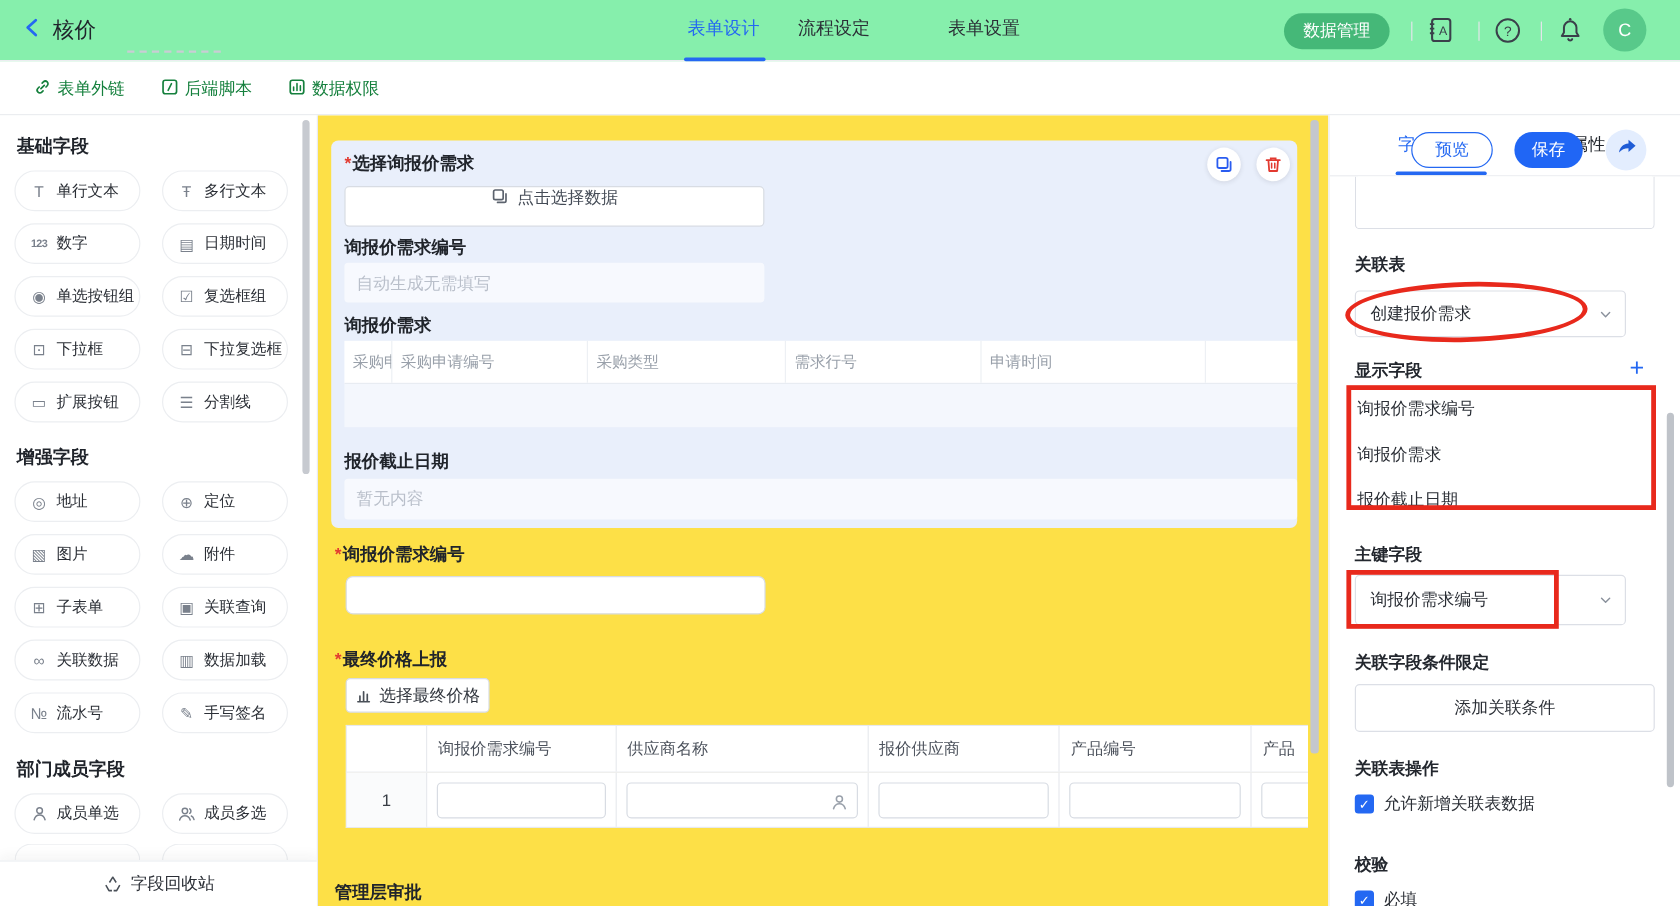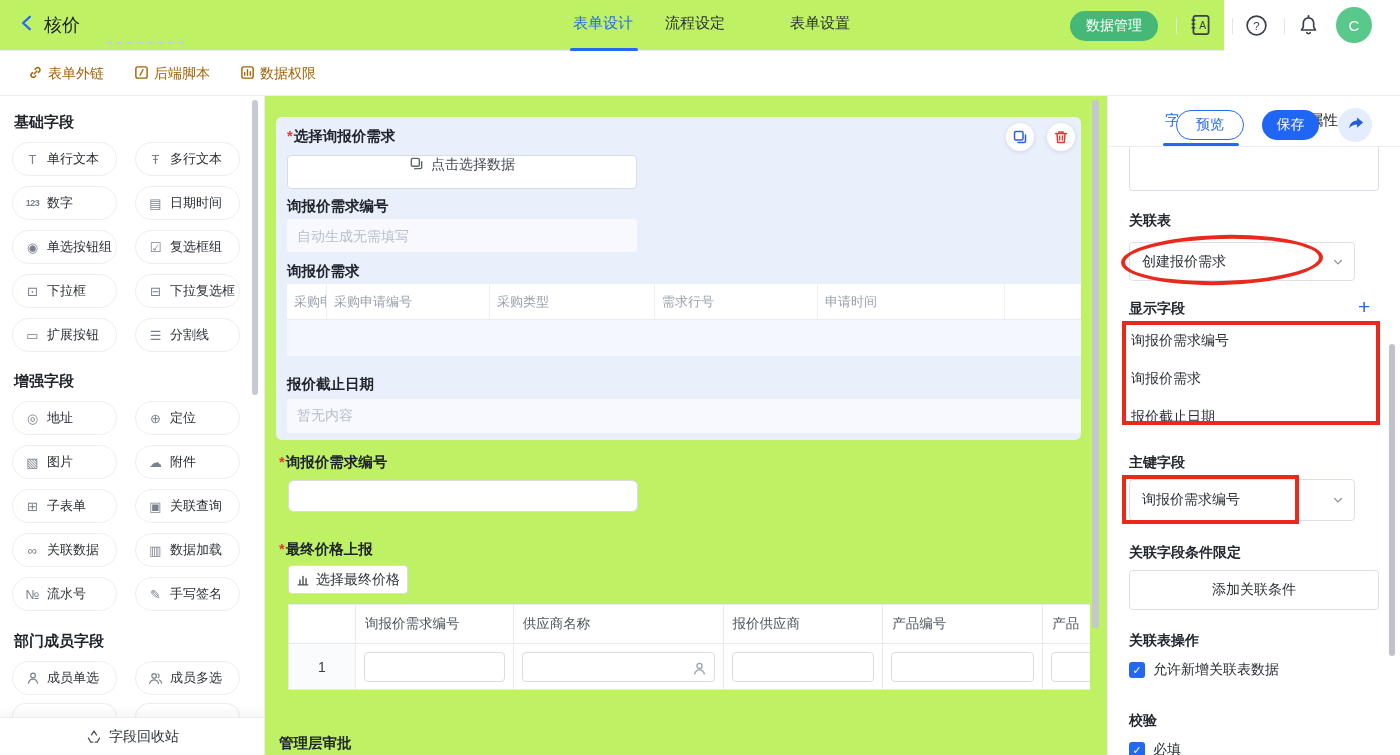--- a/index.html
+++ b/index.html
@@ -1,37 +1,37 @@
 <!DOCTYPE html>
 <html><head>
 <meta charset="utf-8">
 <style>
   *{margin:0;padding:0;box-sizing:border-box}
   html,body{width:1400px;height:755px;overflow:hidden;background:#fff;
     font-family:"Liberation Sans","DejaVu Sans",sans-serif;color:#20242b}
   #app{position:relative;width:1400px;height:755px;background:#fff}
   .ab{position:absolute}
   
-  #topbar{position:absolute;left:0;top:0;width:1224px;height:51px;background:#bef264;border-bottom:1px solid #ebedf0;z-index:30}
+  #topbar{position:absolute;left:0;top:0;width:1400px;height:51px;background:#86efac;border-bottom:1px solid #ebedf0;z-index:30}
   .back{left:18px;top:14px;color:#2468F2;cursor:pointer;display:flex;align-items:center}
   .apptitle{left:44px;top:13px;font-size:18px;font-weight:500;color:#20242b}
   .dashes{left:106px;top:42px;width:78px;border-bottom:2px dashed #c9cdd4}
   .tab{top:14px;font-size:15px;color:#2b2f36;cursor:pointer}
   .tab.active{color:#2468F2;font-weight:500}
   .tabline{left:570px;top:48px;width:68px;height:3px;background:#2468F2;border-radius:2px}
   .pillgreen{left:1070px;top:11px;width:88px;height:30px;border-radius:15px;background:#45B878;color:#fff;
     font-size:14px;display:flex;align-items:center;justify-content:center;cursor:pointer}
   .vdiv{top:18px;width:1px;height:16px;background:#e3e5ea}
   .topic{color:#3a404a;cursor:pointer;display:flex;align-items:center;justify-content:center}
   .avatar{left:1336px;top:7px;width:36px;height:36px;border-radius:50%;background:#58C98A;color:#fff;
     font-size:15px;display:flex;align-items:center;justify-content:center;cursor:pointer}
   
   #toolbar{position:absolute;left:0;top:51px;width:1400px;height:45px;background:#fff;border-bottom:1px solid #ebedf0;z-index:29}
   #toollinks{position:absolute;left:28px;top:0;height:45px;display:flex;align-items:center;gap:30px}
-  .tlink{display:flex;align-items:center;gap:5px;color:#a16207;font-size:14px;cursor:pointer}
+  .tlink{display:flex;align-items:center;gap:5px;color:#15803d;font-size:14px;cursor:pointer}
   .btn-outline{left:1176px;top:59px;width:68px;height:30px;border:1px solid #2468F2;border-radius:15px;color:#2468F2;
     background:#fff;font-size:14px;display:flex;align-items:center;justify-content:center;cursor:pointer}
   .btn-solid{left:1262px;top:59px;width:57px;height:30px;border-radius:15px;background:#2066F5;color:#fff;
     font-size:14px;display:flex;align-items:center;justify-content:center;cursor:pointer}
   .sharebtn{left:1338px;top:57px;width:34px;height:34px;border-radius:50%;background:#E3EDFE;color:#1f5cd6;
     display:flex;align-items:center;justify-content:center;cursor:pointer}
   
   #sidebar{position:absolute;left:0;top:96px;width:265px;height:659px;background:#fff;border-right:1px solid #e9ebef;overflow:hidden}
   .sectitle{left:14px;font-size:15px;font-weight:700;color:#20242b}
   .pillgrid{position:absolute;left:12px;display:grid;grid-template-columns:105px 105px;column-gap:18px;row-gap:10px}
@@ -39,21 +39,21 @@
     align-items:center;padding-left:11px;gap:6px;cursor:grab}
   .fpill .pic{width:17px;text-align:center;color:#7a818c;font-size:13px;line-height:1;display:flex;align-items:center;justify-content:center}
   .fpill .plbl{font-size:13px;color:#2b2f36;white-space:nowrap}
   [data-name="number-icon"]{font-size:9px !important;font-weight:700;letter-spacing:-.5px}
   .partpill{width:105px;height:14px;border:1px solid #eceef1;border-bottom:none;border-radius:17px 17px 0 0;background:#fff}
   #recyclebar{position:absolute;left:0;top:621px;width:265px;height:38px;background:#fff;border-top:1px solid #eceef2;
     box-shadow:0 -4px 10px rgba(31,35,41,.05);display:flex;align-items:center;justify-content:center;gap:7px;
     font-size:14px;color:#2b2f36;cursor:pointer}
   .scrollbar{background:#c7cad0;border-radius:3px}
   
-  #canvas{position:absolute;left:265px;top:96px;width:842px;height:659px;background:#bef264;overflow:hidden}
+  #canvas{position:absolute;left:265px;top:96px;width:842px;height:659px;background:#fde047;overflow:hidden}
   #card{position:absolute;left:11px;top:21px;width:805px;height:323px;background:#E9EFFB;border-radius:6px}
   .flabel{font-weight:700;font-size:14.5px;color:#20242b;white-space:nowrap}
   .req{color:#e23a30;margin-right:1px}
   .circbtn{width:28px;height:28px;border-radius:50%;background:#fff;box-shadow:0 1px 4px rgba(31,35,41,.12);
     display:flex;align-items:center;justify-content:center;cursor:pointer}
   .selectdata{left:11px;top:38px;width:350px;height:34px;background:#fff;border:1px solid #d8dce3;border-radius:4px;
     display:flex;justify-content:center;gap:7px;color:#454c57;font-size:14px;cursor:pointer}
   .ghostinput{background:rgba(255,255,255,.62);border-radius:3px;display:flex;align-items:center;padding-left:10px}
   .ghostinput input{border:none;outline:none;background:transparent;font-size:14px;width:95%;color:#2b2f36}
   .ghostinput input::placeholder{color:#b9bfca}

